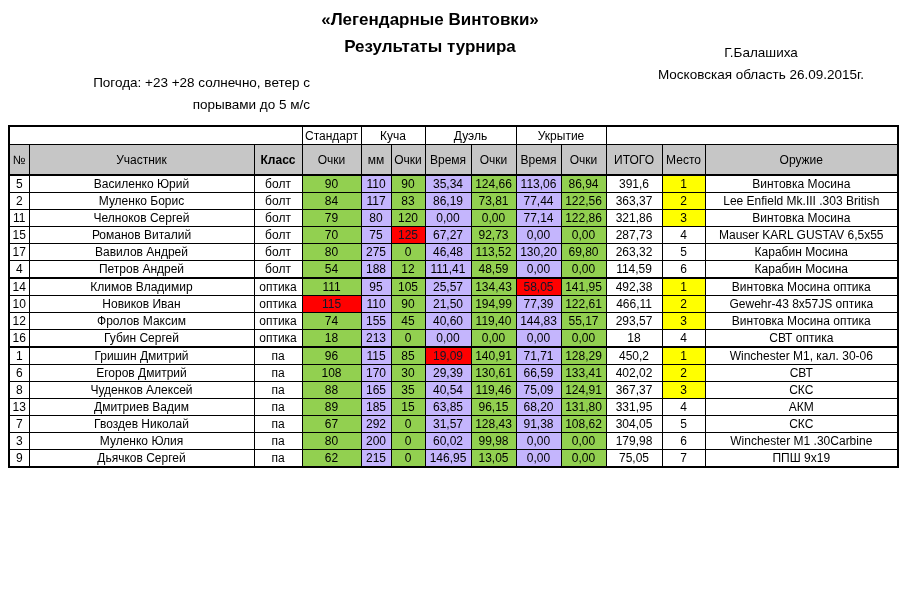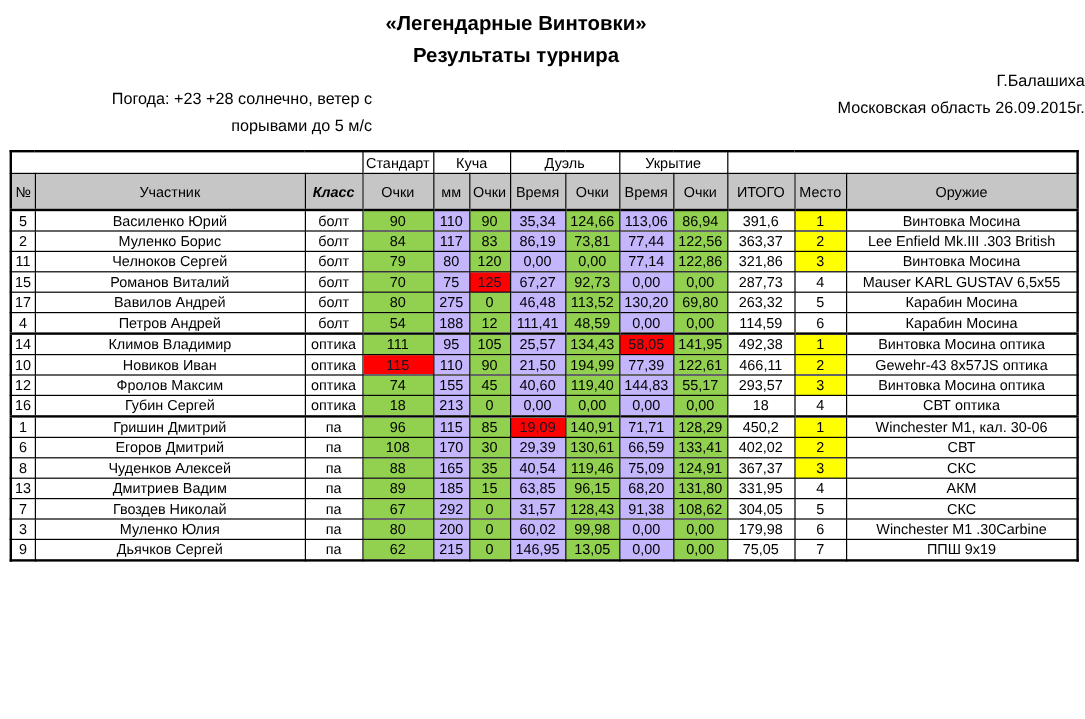--- a/index.html
+++ b/index.html
@@ -10,40 +10,40 @@
   .abs{position:absolute;}
   .title-block{
     top:6px;left:0;width:860px;text-align:center;
     font-size:17px;font-weight:bold;line-height:27px;
   }
   .weather-block{
     top:72px;left:30px;width:280px;text-align:right;
     font-size:13.5px;line-height:22px;
   }
   .location-block{
-    top:57px;left:618px;width:286px;text-align:right;
+    top:42px;left:618px;width:286px;text-align:center;
     font-size:13.5px;line-height:22px;
   }
   table.results{
     top:125px;left:8px;position:absolute;
     border-collapse:collapse;table-layout:fixed;width:889px;
     border:2px solid #000;
     font-size:12px;
   }
   table.results th, table.results td{
     border:1px solid #000;
     overflow:hidden;white-space:nowrap;
     padding:0;
     vertical-align:middle;
     text-align:center;
   }
   tr.group-row th{height:17px;font-weight:normal;background:#fff;margin-top:26px;}
   tr.group-row th.empty-cell{border-left:none;border-right:none;}
   tr.head-row th{height:29px;font-weight:normal;background:#C6C6C6;border-bottom:2px solid #000;}
-  tr.head-row th.bold{font-weight:bold;font-style:italic;}
+  tr.head-row th.bold{font-weight:bold;}
   tbody td{height:16px;}
   tbody tr.group-end td{border-bottom:2px solid #000;}
   
   .c0{text-align:right;padding-right:3px;}
   .c1{text-align:left;padding-left:4px;}
   .c2{text-align:left;padding-left:4px;border-left:2px solid #000;}
   .c3{border-left:2px solid #000;}
   .c4{border-left:2px solid #000;}
   .c6{border-left:2px solid #000;}
   .c8{border-left:2px solid #000;}

